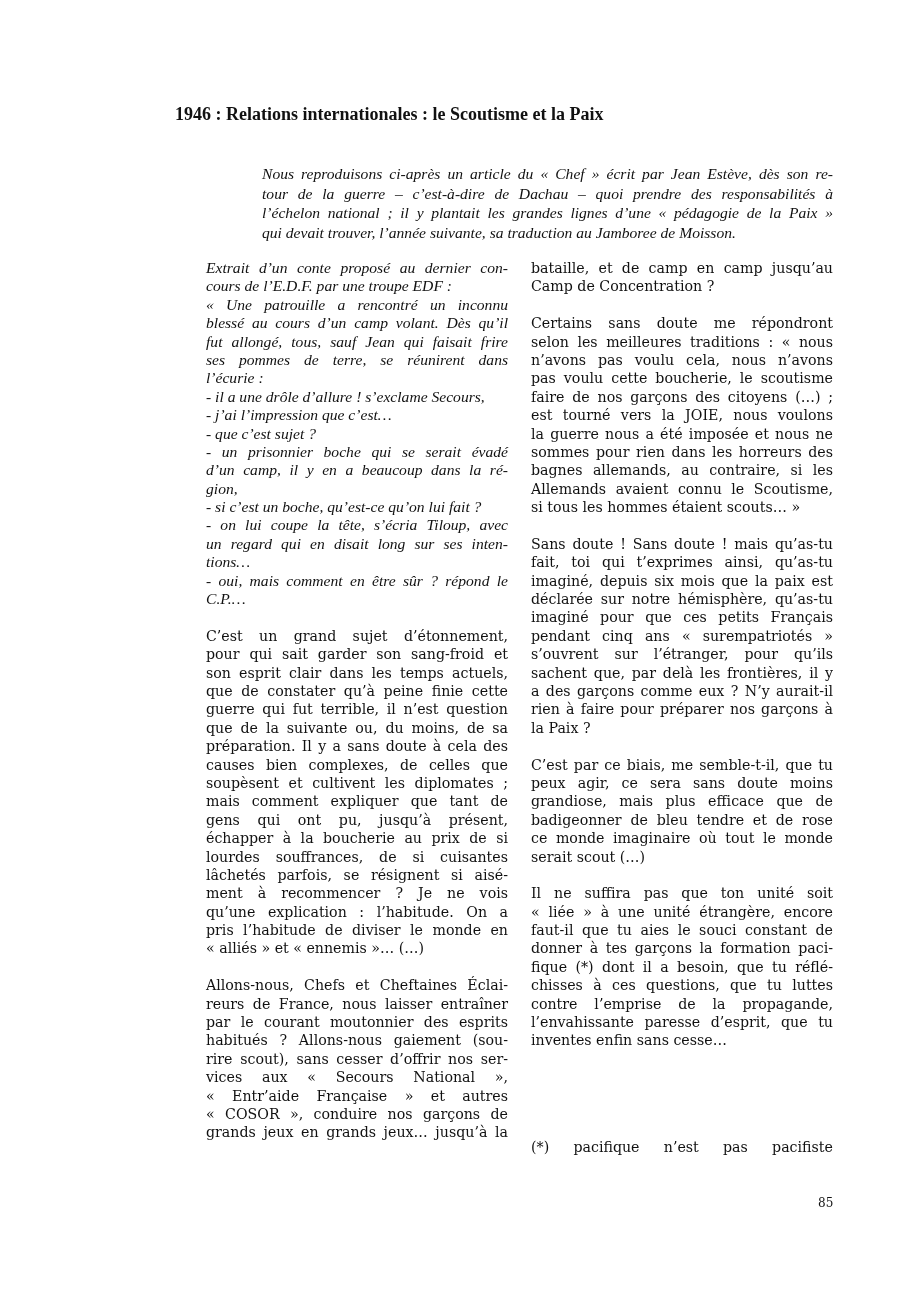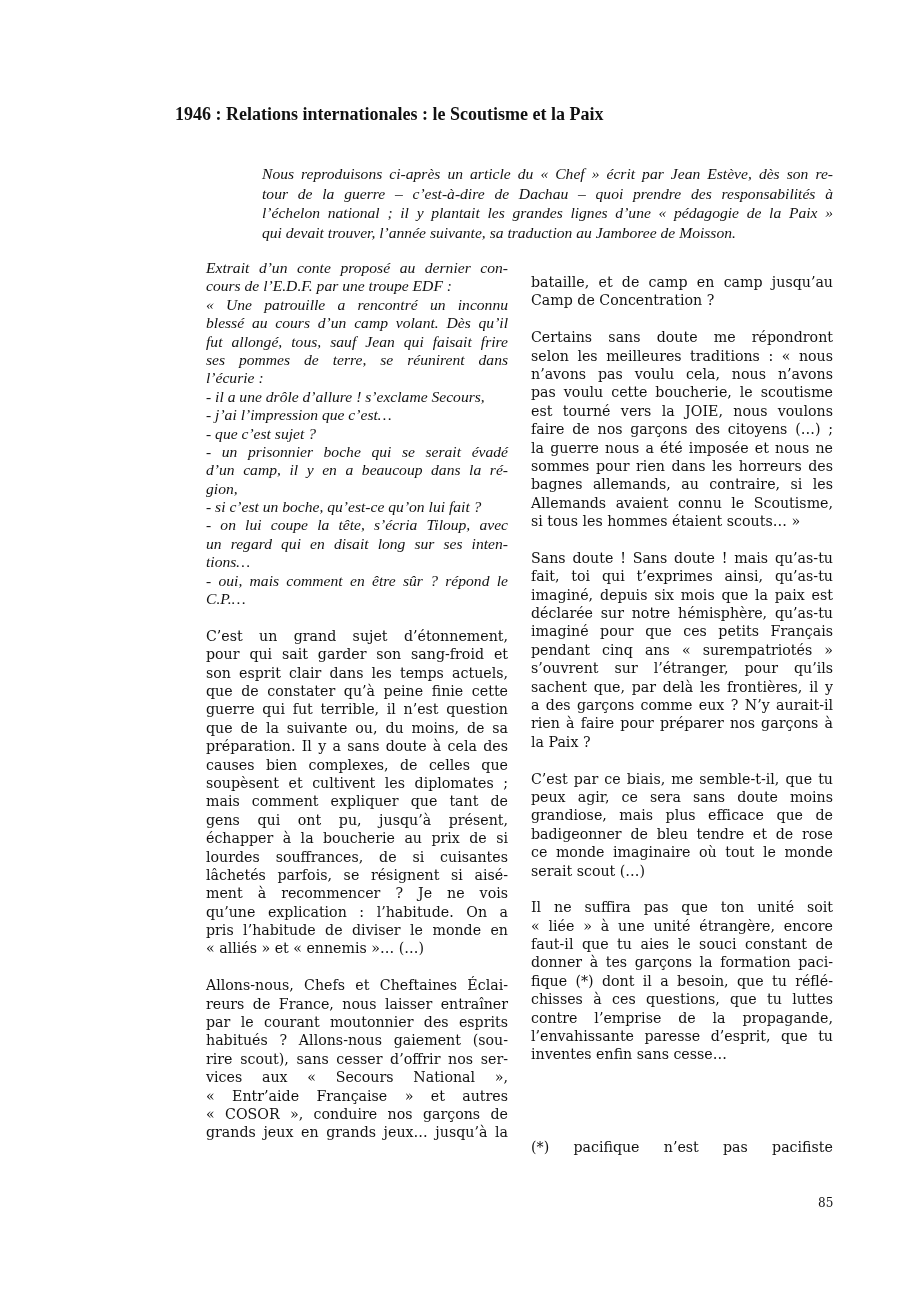--- a/index.html
+++ b/index.html
@@ -8,21 +8,21 @@
     position: absolute; left: 175px; top: 104px;
     font-family: "Liberation Serif", serif; font-weight: bold; font-size: 18px;
     color: #111; white-space: nowrap;
   }
   .intro {
     position: absolute; left: 262px; top: 164px; width: 571px;
     font-family: "Liberation Serif", serif; font-style: italic; font-size: 15.6px; line-height: 19.5px;
   }
   .col { position: absolute; width: 302px; font-family: "DejaVu Serif", serif; font-size: 14.2px; line-height: 18.4px; }
   .col-left { left: 174px; top: 259px; margin-left: 32px; }
-  .col-right { left: 531px; top: 259px; margin-top: 14px; }
+  .col-right { left: 531px; top: 259px; }
   .ln { display: block; text-align: justify; text-align-last: justify; white-space: nowrap; height: 18.4px; }
   .ln.last { text-align-last: left; }
   .ln-i { font-family: "Liberation Serif", serif; font-style: italic; font-size: 15.6px; }
   .gap { display: block; height: 18.4px; }
   .intro .ln { height: 19.5px; }
   .footnote { position: absolute; left: 531px; top: 1139px; width: 302px; font-family: "DejaVu Serif", serif; font-size: 14.2px; }
   .pagenum { position: absolute; left: 818px; top: 1196px; font-family: "DejaVu Serif", serif; font-size: 12px; }
   .ln-fix { display: flex; justify-content: space-between; white-space: nowrap; }
 </style>
 </head>
@@ -98,22 +98,22 @@
   <div>
     <span class="ln">bataille, et de camp en camp jusqu’au</span>
     <span class="ln last">Camp de Concentration ?</span>
   </div>
   <span class="gap"></span>
   <div>
     <span class="ln">Certains sans doute me répondront</span>
     <span class="ln">selon les meilleures traditions : « nous</span>
     <span class="ln">n’avons pas voulu cela, nous n’avons</span>
     <span class="ln">pas voulu cette boucherie, le scoutisme</span>
+    <span class="ln">faire de nos garçons des citoyens (…) ;</span>
     <span class="ln">est tourné vers la JOIE, nous voulons</span>
-    <span class="ln">faire de nos garçons des citoyens (…) ;</span>
     <span class="ln">la guerre nous a été imposée et nous ne</span>
     <span class="ln">sommes pour rien dans les horreurs des</span>
     <span class="ln">bagnes allemands, au contraire, si les</span>
     <span class="ln">Allemands avaient connu le Scoutisme,</span>
     <span class="ln last">si tous les hommes étaient scouts… »</span>
   </div>
   <span class="gap"></span>
   <div>
     <span class="ln">Sans doute ! Sans doute ! mais qu’as-tu</span>
     <span class="ln">fait, toi qui t’exprimes ainsi, qu’as-tu</span>

